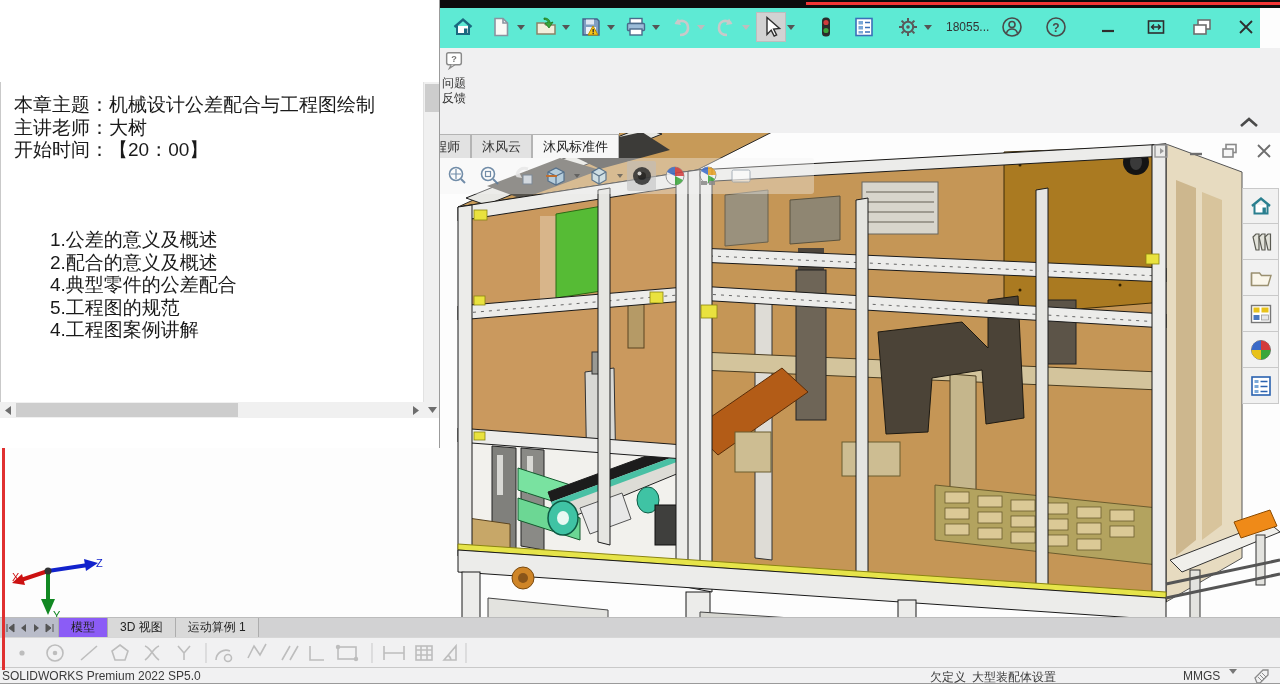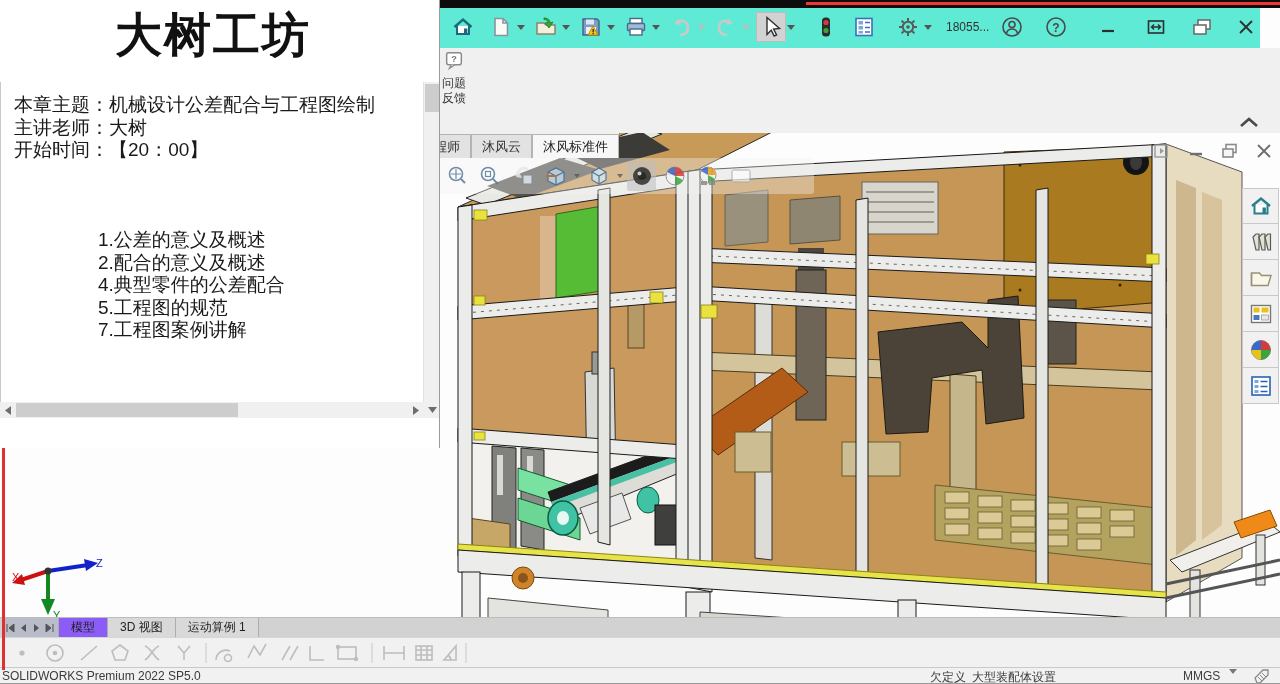--- a/index.html
+++ b/index.html
@@ -54,21 +54,21 @@
   .sb-item{position:absolute;top:1px;white-space:nowrap;}
   .red-vline{position:absolute;left:2px;top:448px;width:3px;height:222px;background:#e03030;z-index:20;}
   
   .notepad{position:absolute;left:0;top:0;width:440px;height:448px;background:#ffffff;z-index:10;
     border-right:1px solid #9b9b9b;}
   .np-title{position:absolute;left:0;top:4px;width:426px;text-align:center;font-size:47px;font-weight:700;
     letter-spacing:2px;color:#111;}
   .np-edit{position:absolute;left:0;top:82px;width:424px;height:320px;border-left:1px solid #c9c9c9;
     font-size:19px;line-height:22.5px;color:#1a1a1a;padding:12px 0 0 13px;overflow:hidden;}
   .np-edit .blank{height:22.5px;}
-  .np-list{margin-left:84px;}
+  .np-list{margin-left:36px;}
   .np-vscroll{position:absolute;right:0;top:82px;width:16px;height:336px;background:#f0f0f0;border-left:1px solid #e2e2e2;}
   .np-vthumb{position:absolute;left:1px;top:2px;width:14px;height:28px;background:#cdcdcd;}
   .np-varrow{position:absolute;left:0;bottom:0;width:16px;height:16px;display:flex;align-items:center;justify-content:center;}
   .np-hscroll{position:absolute;left:0;top:402px;width:424px;height:16px;background:#f0f0f0;}
   .np-hthumb{position:absolute;left:16px;top:1px;width:222px;height:14px;background:#cdcdcd;}
   .np-harrow{position:absolute;top:0;width:16px;height:16px;display:flex;align-items:center;justify-content:center;}
   .np-status{position:absolute;left:0;top:418px;width:440px;height:30px;background:#f0f0f0;border-top:1px solid #dcdcdc;
     font-size:12px;color:#333;}
   .np-status span{position:absolute;top:9px;white-space:nowrap;}
   .arr{fill:#6d6d6d;}
@@ -588,34 +588,33 @@
     <span class="sb-item" style="left:972px">大型装配体设置</span>
     <span class="sb-item" style="left:1183px">MMGS</span>
     <span class="sb-item" style="left:1228px;top:6px"><span class="dd" style="border-top-color:#777"></span></span>
     <svg class="sb-item" style="left:1254px;top:1px;width:16px;height:14px" viewBox="0 0 16 14">
         <path d="M1 9 9 1h5v5l-8 8H3z" fill="none" stroke="#8a8a8a" stroke-width="1.3"></path>
         <path d="M4 8l4 4M6 6l4 4M8 4l4 4" stroke="#8a8a8a" stroke-width="1"></path>
       </svg>
   </div>
 
   <div class="notepad">
-    <div class="np-title">大树工坊</div>
     <div class="np-edit">
       <div>本章主题：机械设计公差配合与工程图绘制</div>
       <div>主讲老师：大树</div>
       <div>开始时间：【20：00】</div>
       <div class="blank"></div>
         <div class="blank"></div>
       <div class="blank"></div>
       <div class="np-list">
         <div>1.公差的意义及概述</div>
         <div>2.配合的意义及概述</div>
         <div>4.典型零件的公差配合</div>
         <div>5.工程图的规范</div>
-        <div>7.工程图案例讲解</div>
+        <div>4.工程图案例讲解</div>
       </div>
     </div>
     <div class="np-vscroll">
       <div class="np-vthumb"></div>
       <div class="np-varrow">
           <svg width="9" height="6" viewBox="0 0 9 6">
             <path d="M0 0h9L4.5 6z" class="arr"></path>
           </svg>
         </div>
     </div>

